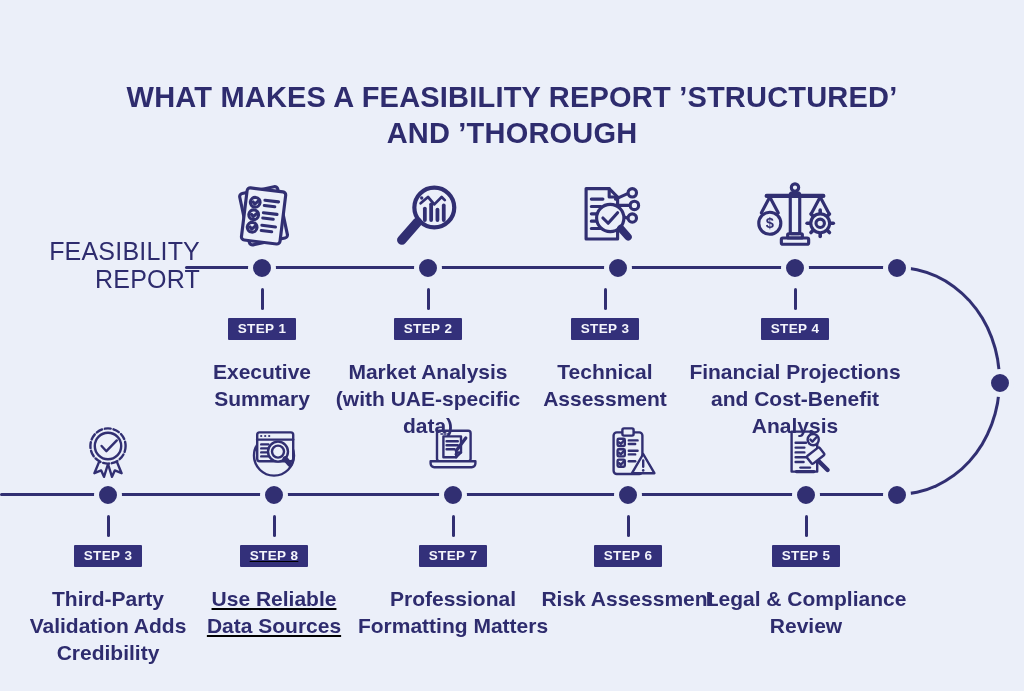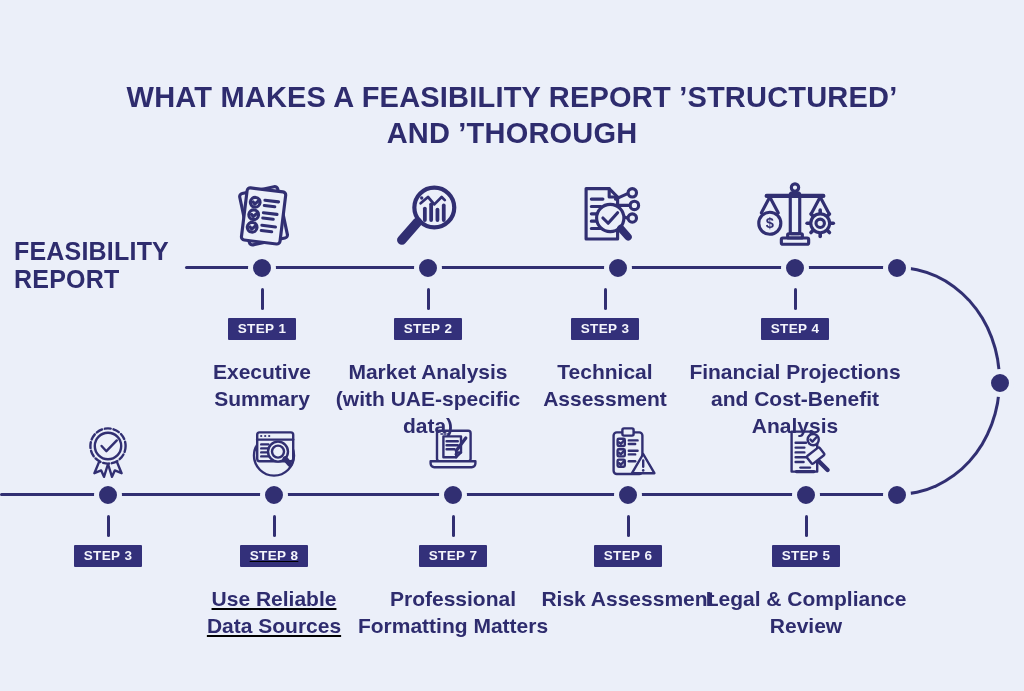--- a/index.html
+++ b/index.html
@@ -5,22 +5,22 @@
   :root{
     --background:#ebeff9; --ink:#2e2c6e; --line:#312f72;
     --badge-bg:#33307a; --badge-text:#f4f5fc;
   }
   html,body{margin:0;padding:0;}
   body{background:var(--background);font-family:"Liberation Sans",sans-serif;}
   #canvas{position:relative;width:1024px;height:691px;background:var(--background);overflow:hidden;}
 
   .title{position:absolute;top:74px;left:0;width:1024px;text-align:center;
     color:var(--ink);font-weight:bold;font-size:29px;line-height:1.24;letter-spacing:.2px;margin-top:6px;}
-  .tl-label{position:absolute;left:14px;top:237px;width:186px;text-align:left;
-    color:var(--ink);font-weight:bold;font-size:25px;line-height:1.12;white-space:pre-line;letter-spacing:.2px;}
+  .tl-label{position:absolute;left:14px;top:237px;width:186px;text-align:right;
+    color:var(--ink);font-weight:normal;font-size:25px;line-height:1.12;white-space:pre-line;letter-spacing:.2px;}
 
   .line{position:absolute;height:3px;background:var(--line);border-radius:2px;}
   .arc{position:absolute;left:897px;top:266px;width:104px;height:230px;box-sizing:border-box;
     border:3px solid var(--line);border-left:none;
     border-radius:0 104px 104px 0 / 0 115px 115px 0;}
   .dot{position:absolute;width:18px;height:18px;border-radius:50%;background:var(--line);
     border:5px solid var(--background);box-sizing:content-box;}
 
   .step{position:absolute;width:220px;display:flex;flex-direction:column;align-items:center;}
   .step .icon-box{display:flex;align-items:flex-end;justify-content:center;}
@@ -182,20 +182,23 @@
         <path d="M30 47L23 64l8.5-3.5 3.5 8 5-16"></path>
         <path d="M50 47l7 17-8.5-3.5-3.5 8-5-16"></path>
         <circle cx="40" cy="30" r="22" style="fill:var(--background);stroke-dasharray:7.5 3.5"></circle>
         <circle cx="40" cy="30" r="16.5"></circle>
         <path d="M32 30l6 6.5L51 23"></path>
       </g>
         </svg>
     </div>
     <div class="tick"></div>
     <div class="badge">STEP 3</div>
+    <div class="label">Third-Party
+Validation Adds
+Credibility</div>
   </div>
 
   <div class="step bottom" style="left:164px;top:424px;text-decoration:underline;">
     <div class="icon-box">
       <svg viewBox="0 0 80 80" width="64" height="64">
           <g class="st">
         <circle cx="40" cy="42" r="25"></circle>
         <rect x="19" y="13" width="45" height="36" rx="3" style="fill:var(--background)"></rect>
         <line x1="19" y1="22" x2="64" y2="22"></line>
         <circle cx="24" cy="17.5" r="1.4" style="fill:var(--line);stroke:none"></circle>

